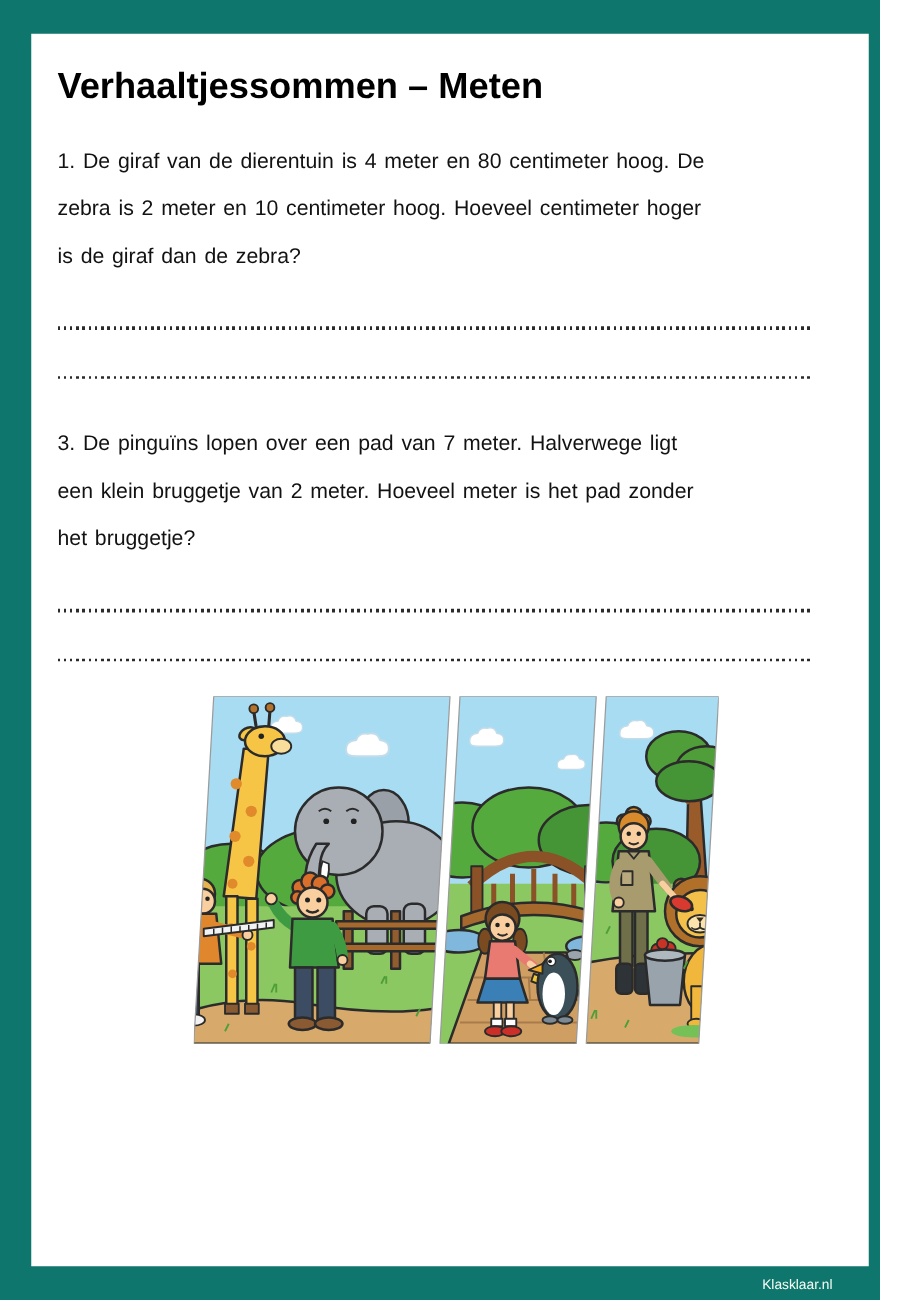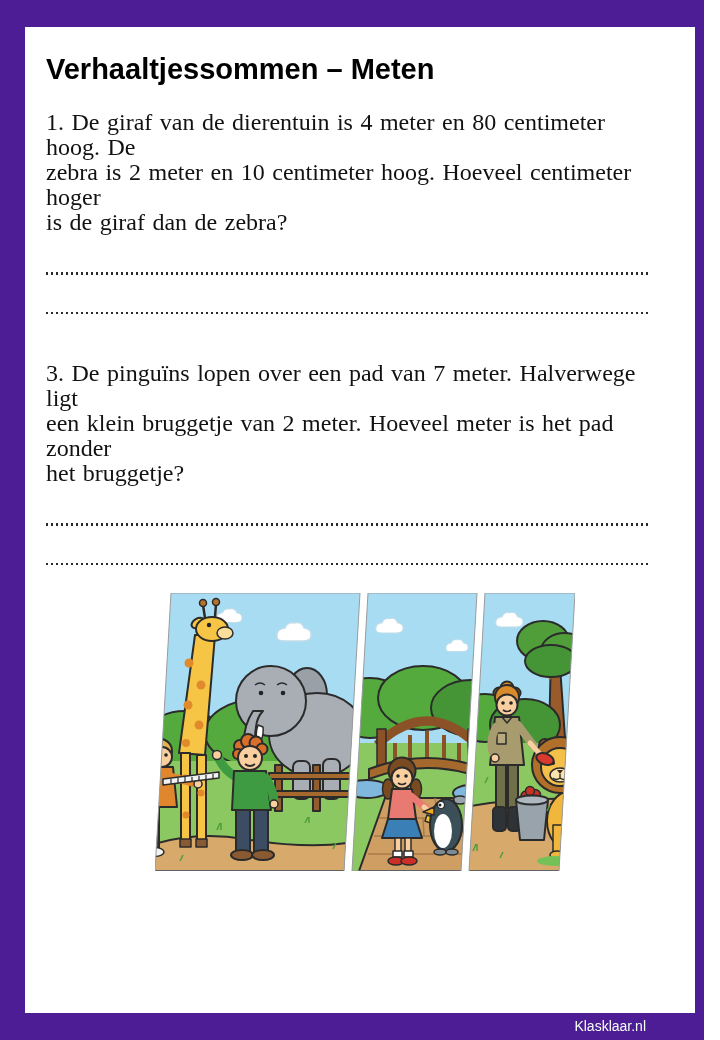--- a/index.html
+++ b/index.html
@@ -1,28 +1,28 @@
 <!DOCTYPE html>
 <html><head>
 <meta charset="utf-8">
 <style>
   html,body{margin:0;padding:0;background:#fff;}
-  .page{position:relative;width:704px;height:1040px;background:#4c1d95;
+  .page{position:relative;width:704px;height:1040px;background:#0f766e;
         font-family:"Liberation Sans",sans-serif;overflow:hidden;}
   .sheet{position:absolute;left:25px;top:27px;width:670px;height:986px;background:#ffffff;}
   .text-col{padding:0 47px 0 21px;}
   .title{margin:25px 0 0 0;font-size:29px;line-height:34px;font-weight:700;color:#000;}
-  .problem{margin:28px 0 0 0;font-size:24px;line-height:25px;color:#121212;
-           white-space:pre-line;word-spacing:1.5px;font-family:Liberation Serif, serif;}
+  .problem{margin:28px 0 0 0;font-size:17px;line-height:38px;color:#121212;
+           white-space:pre-line;word-spacing:1.5px;}
   .problem.m24{margin-top:24px;}
-  .problem.m33{margin-top:47px;}
+  .problem.m33{margin-top:33px;}
   .dots{margin-top:37px;height:2.5px;
         background-image:repeating-linear-gradient(to right,#2b2b2b 0 2px,transparent 2px 5px);}
   .illus-wrap{margin:28px 0 0 130px;width:420px;height:278px;}
-  .watermark{position:absolute;right:58px;bottom:6px;font-size:14px;color:#f7fdf4;}
+  .watermark{position:absolute;right:38px;bottom:6px;font-size:11px;color:#f7fdf4;}
 </style>
 </head>
 <body>
 
 <div class="page">
   <div class="sheet">
     <div class="text-col">
       <h1 class="title">Verhaaltjessommen – Meten</h1>
 
       <p class="problem m24">1. De giraf van de dierentuin is 4 meter en 80 centimeter hoog. De

